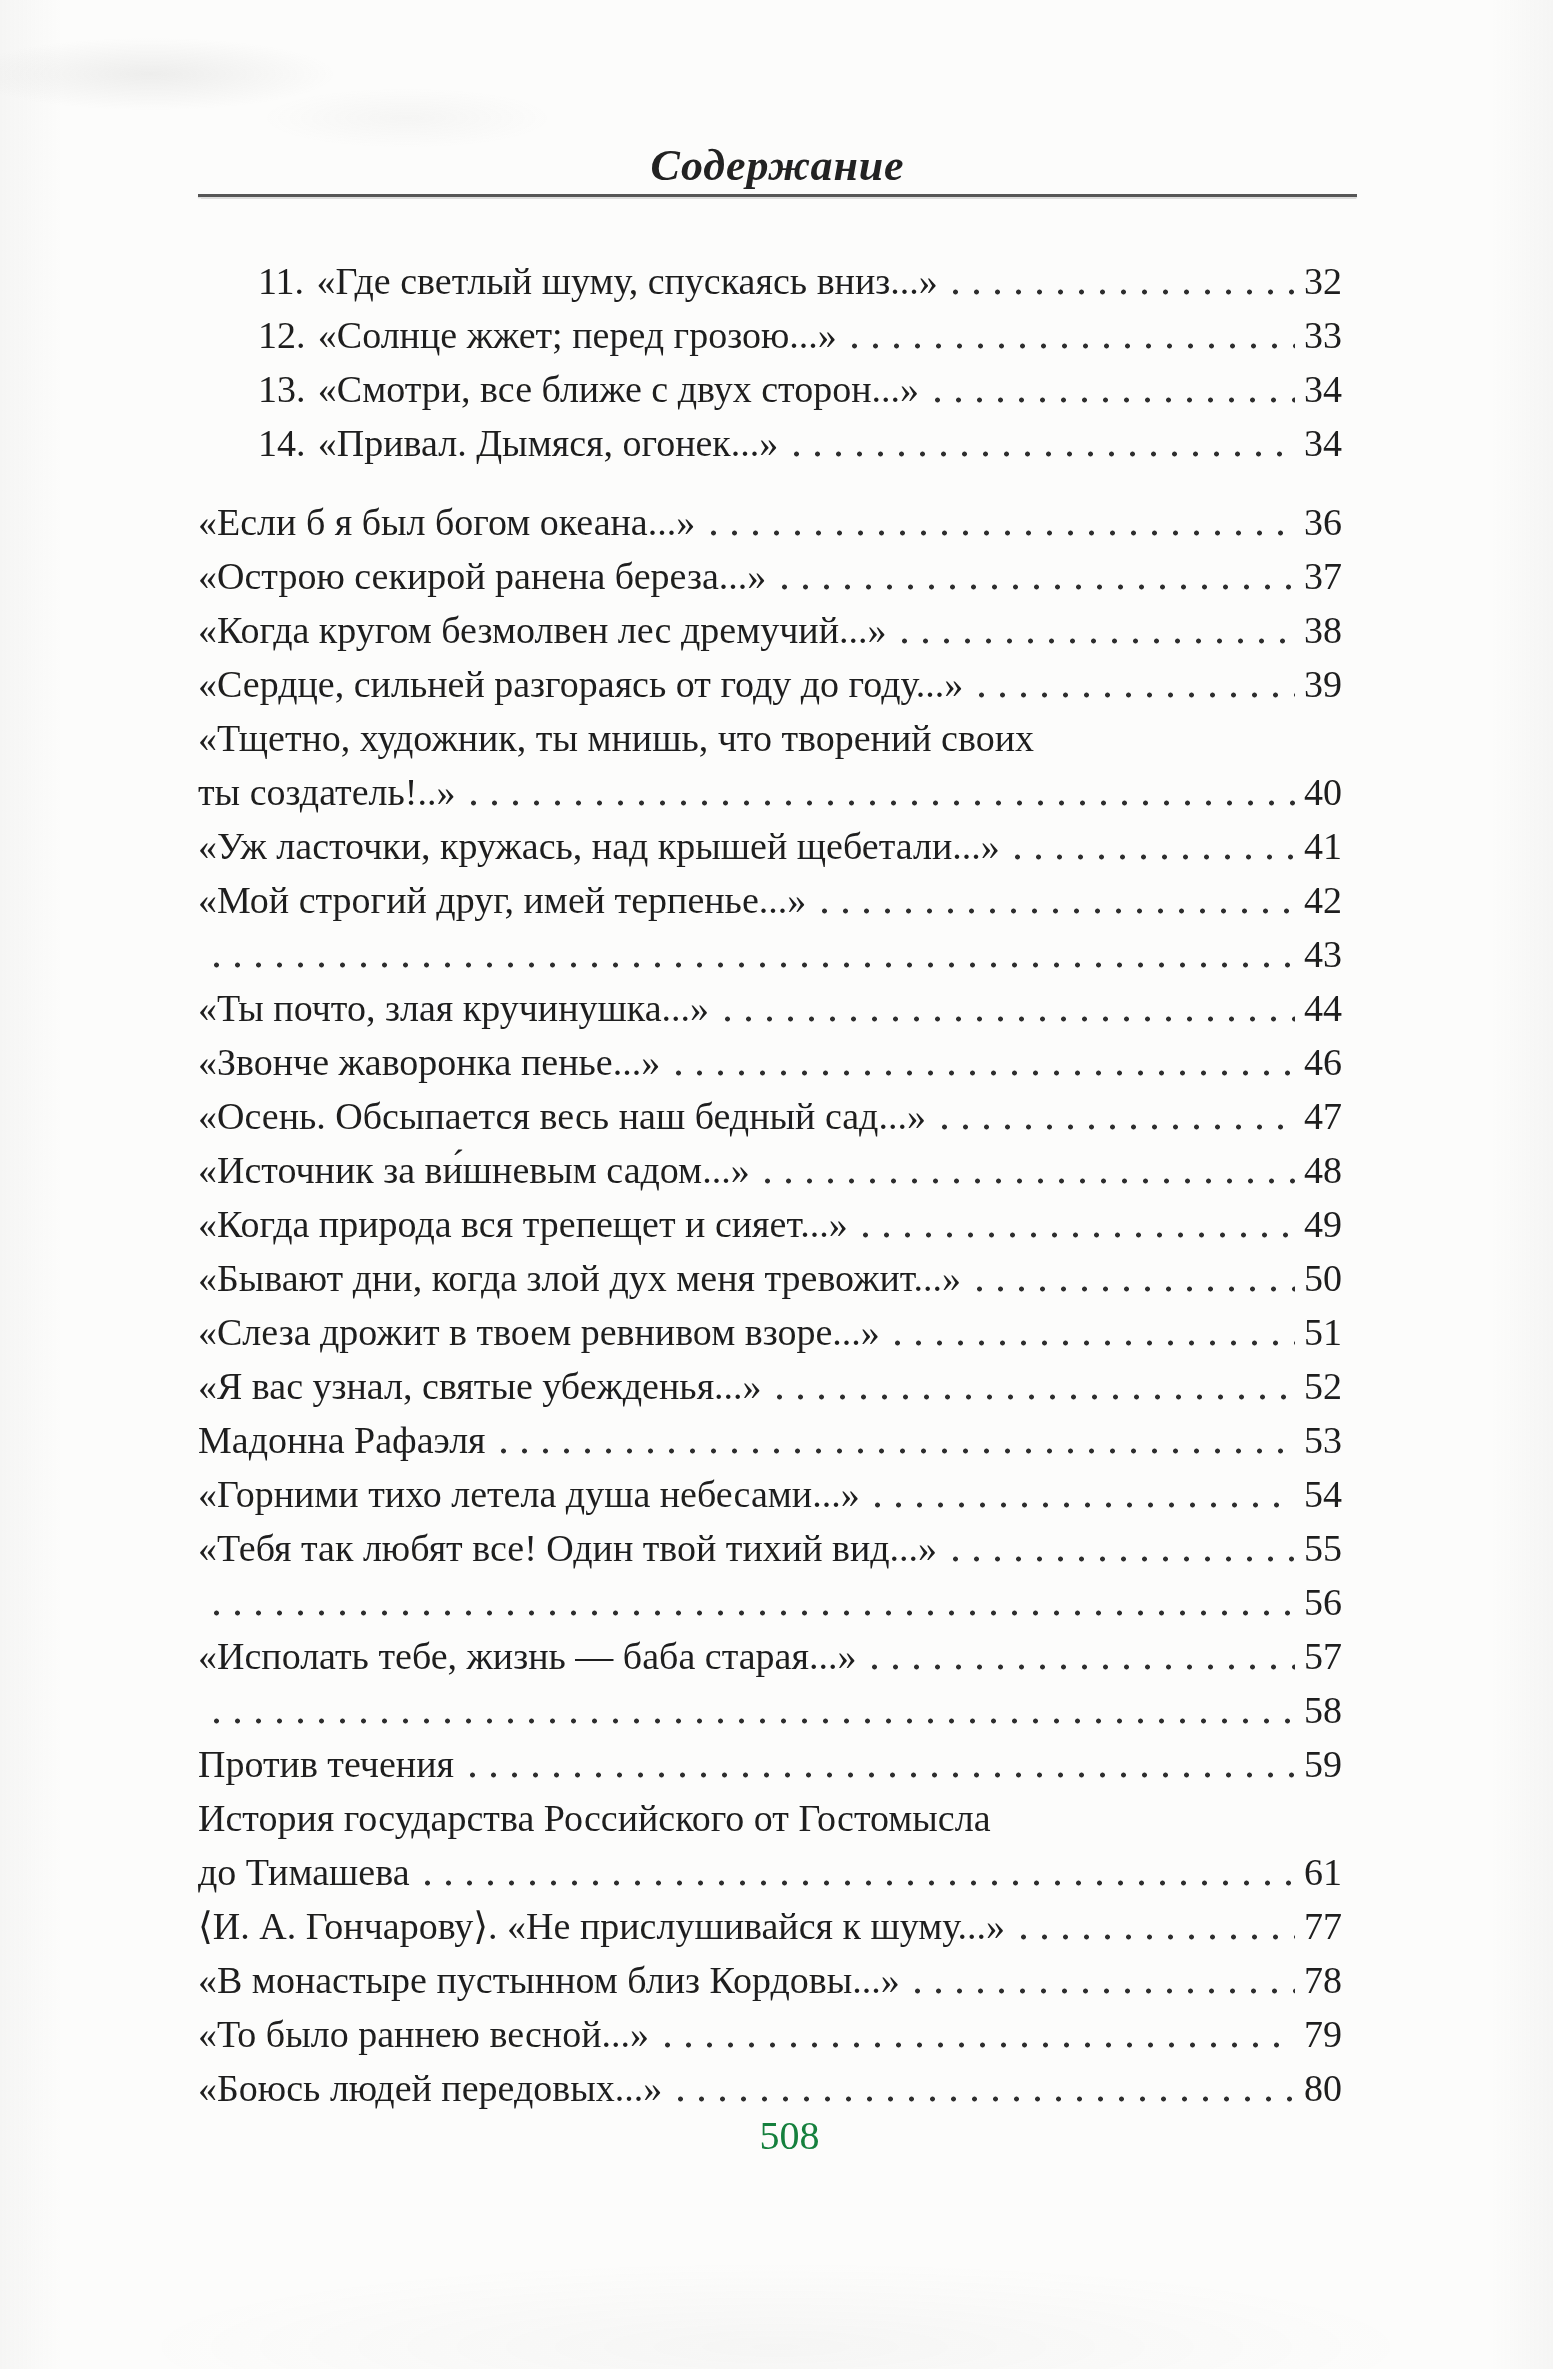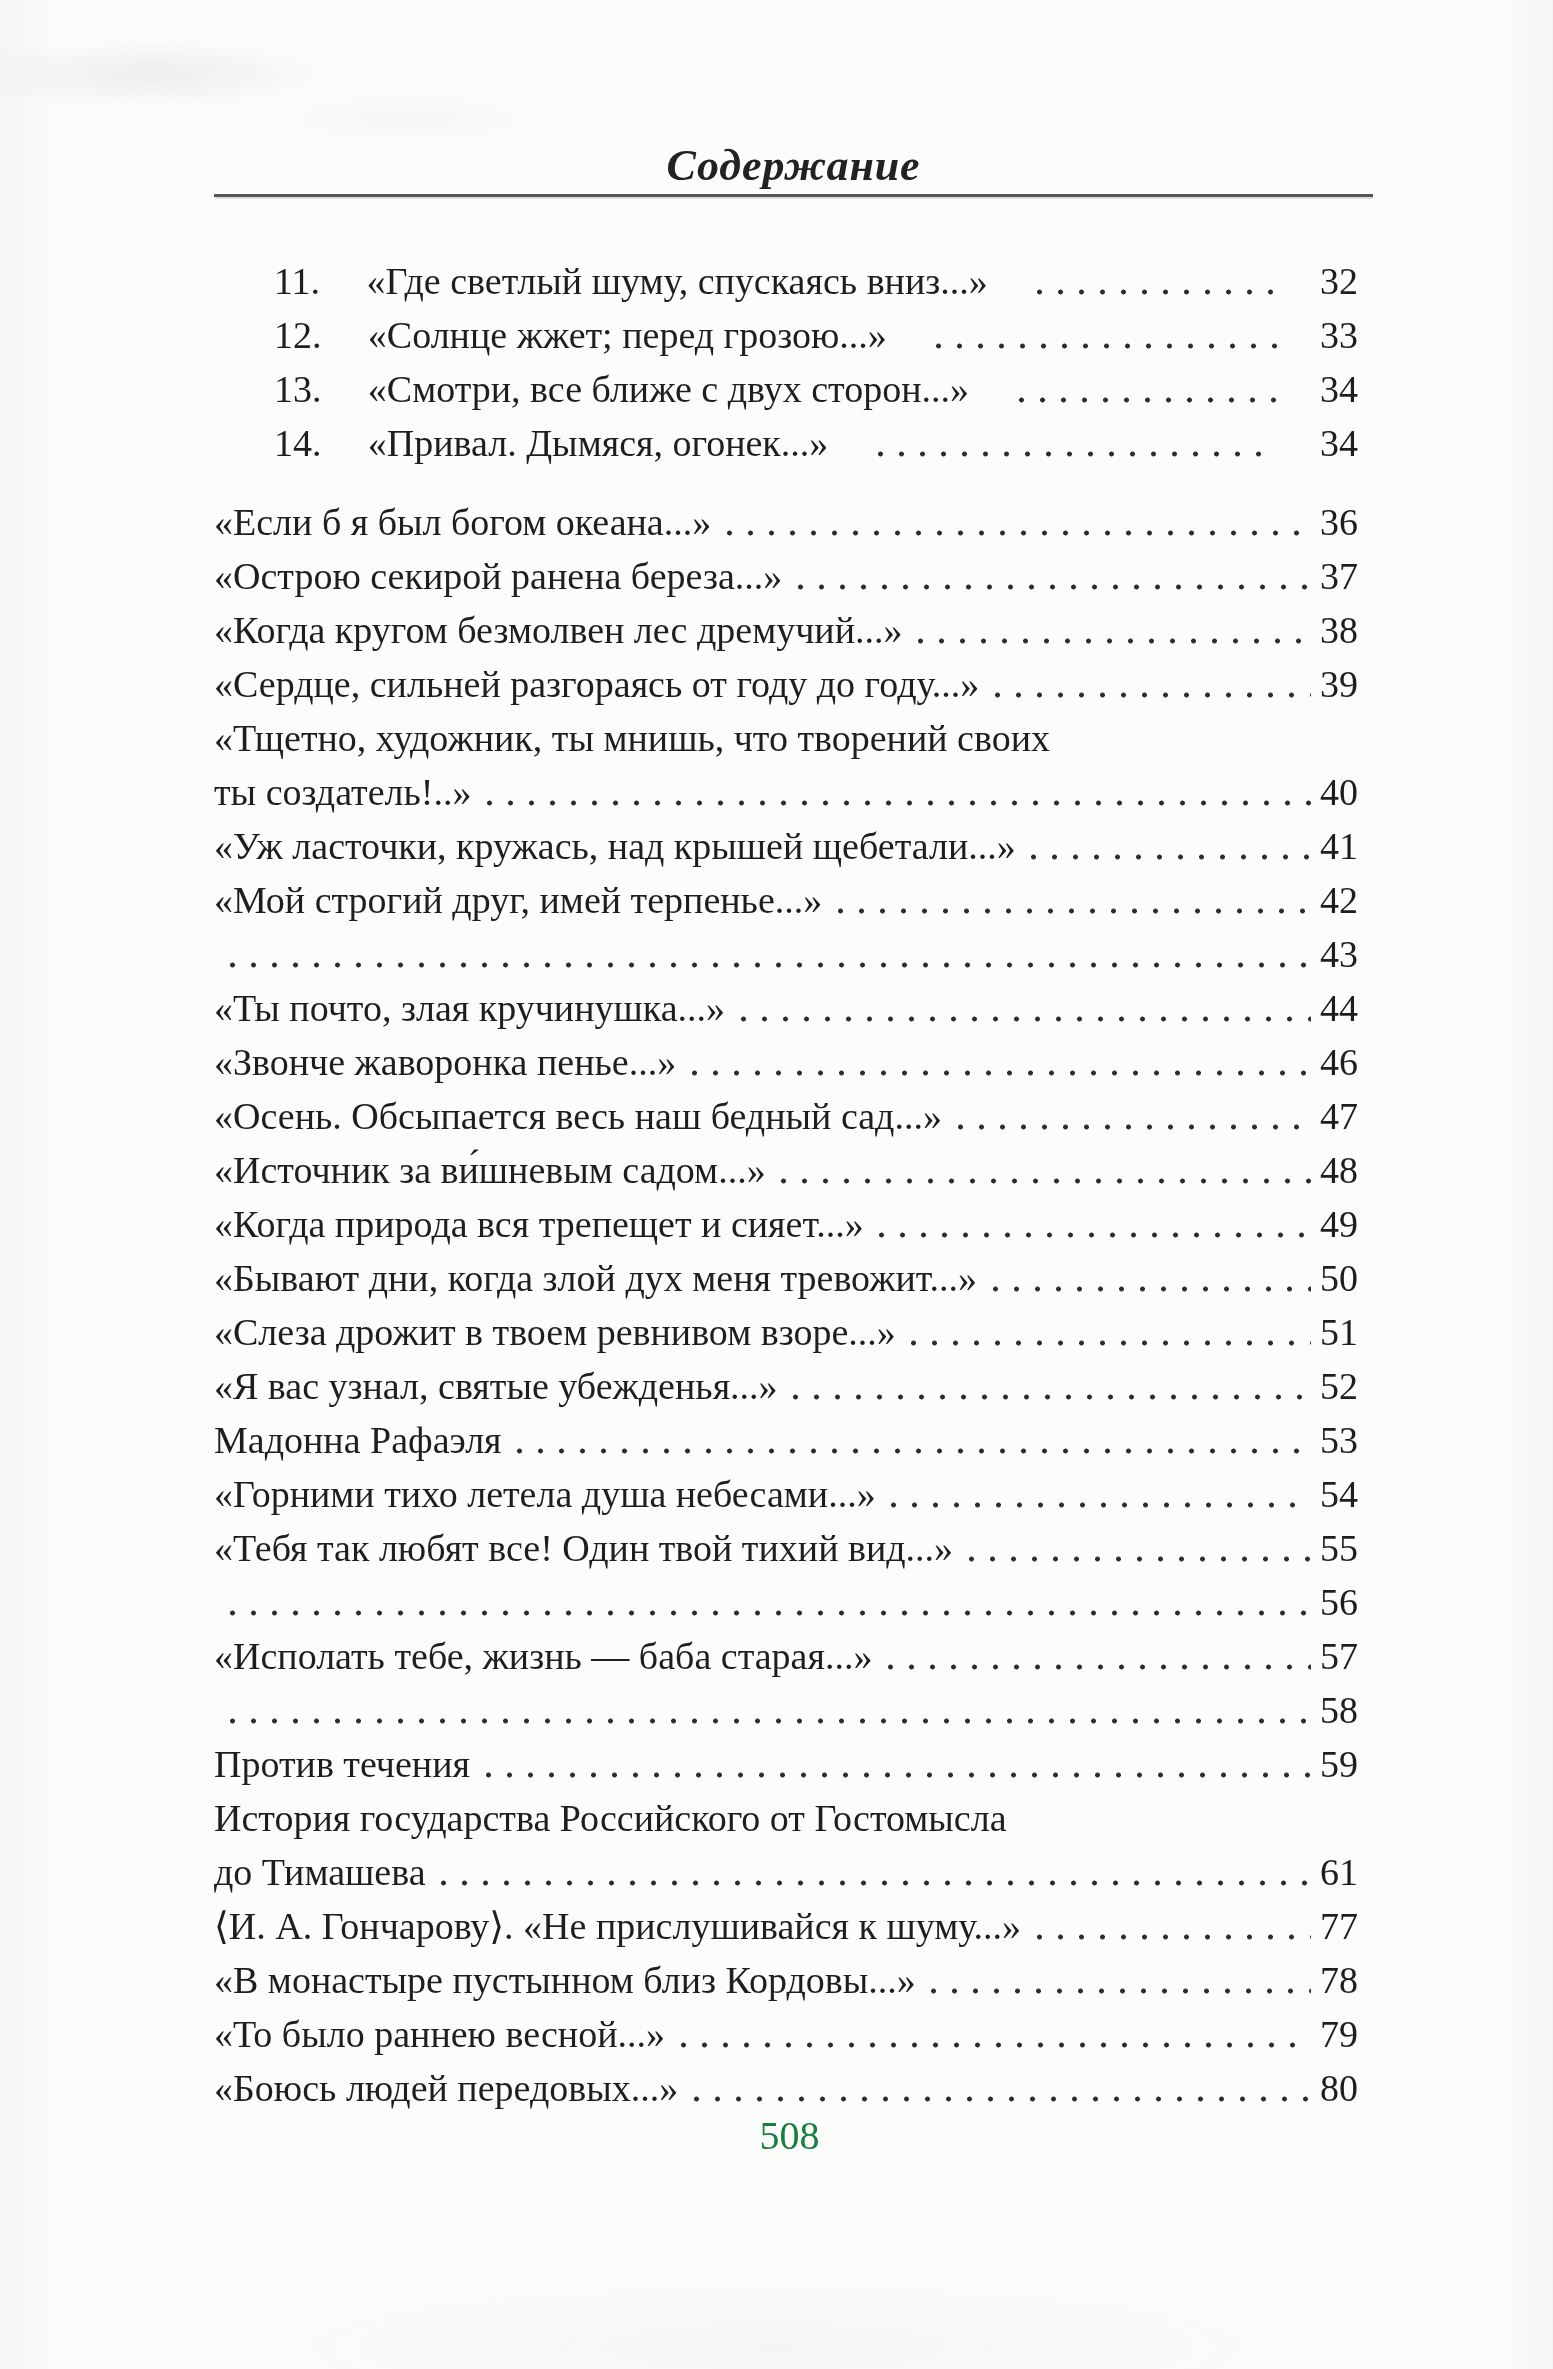--- a/index.html
+++ b/index.html
@@ -16,21 +16,21 @@
       radial-gradient(ellipse 208px 43px at 407px 118px, rgba(120,120,120,0.05), rgba(120,120,120,0) 70%),
       radial-gradient(ellipse 852px 114px at 776px 2347px, rgba(130,130,130,0.05), rgba(130,130,130,0) 75%),
       linear-gradient(90deg, rgba(140,140,140,0.06) 0%, rgba(140,140,140,0) 4%, rgba(140,140,140,0) 96%, rgba(140,140,140,0.06) 100%),
       #fcfcfb;
     font-family: "Liberation Serif", "DejaVu Serif", serif;
     color: #1e1e1e;
   }
 
   .content {
     position: absolute;
-    left: 214px;
+    left: 198px;
     top: 0;
     width: 1159px;
   }
 
   .header {
     padding-top: 140px;
   }
   .page-title {
     margin: 0;
     text-align: center;
@@ -56,21 +56,20 @@
     margin-top: 25px;
   }
   .toc-row {
     display: flex;
     height: 54px;
     line-height: 54px;
     align-items: baseline;
   }
   .toc-entry.numbered .toc-row {
     padding-left: 60px;
-    gap: 34px;
   }
   .toc-num {
     white-space: nowrap;
     margin-right: 12.3px;
   }
   .toc-label {
     white-space: nowrap;
   }
   .dot-leader {
     flex: 1 1 auto;

